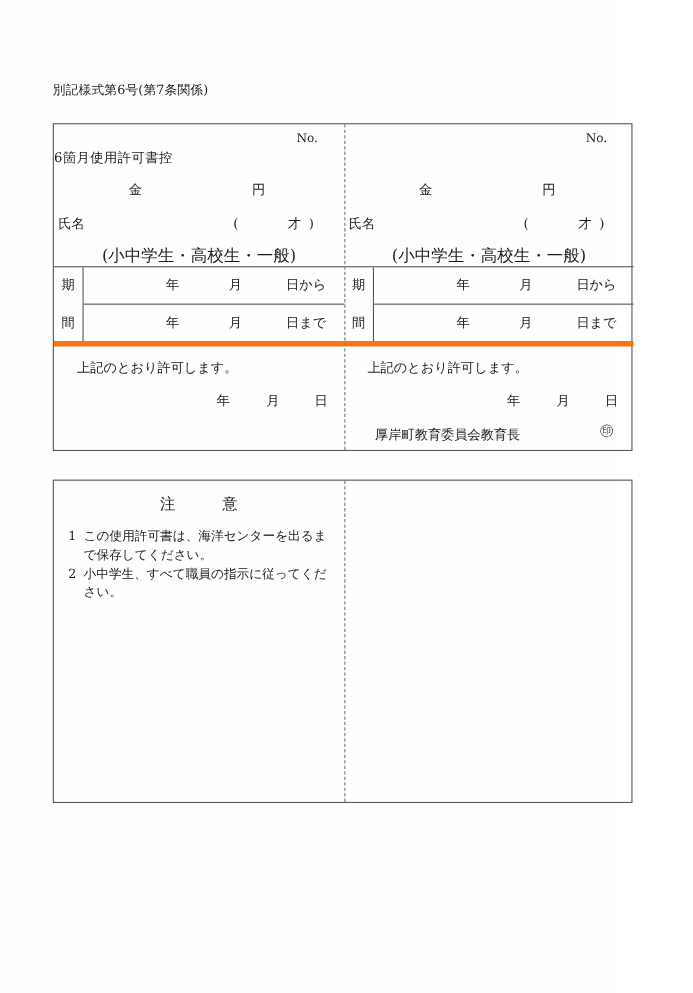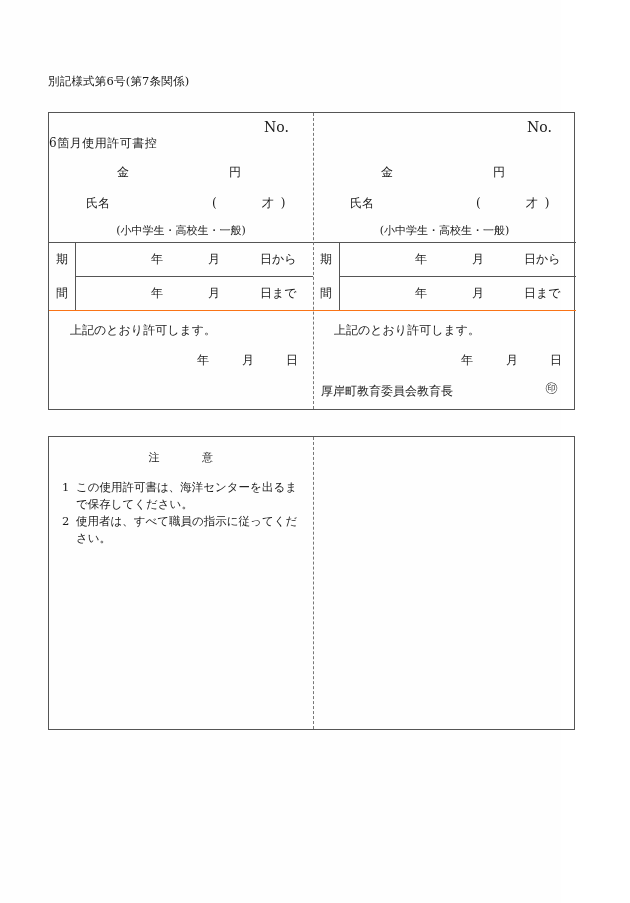--- a/index.html
+++ b/index.html
@@ -69,21 +69,21 @@
     position: absolute;
     left: 0; top: 0;
     width: 100%;
     height: 129px;
     box-sizing: border-box;
   }
   .no-label {
     position: absolute;
     right: 24px;
     top: 6px;
-    font-size: 14px;
+    font-size: 11px;
   }
   .doc-title {
     position: absolute;
     left: 0; right: 0;
     top: 22px;
     text-align: left;
     font-size: 12px;
     letter-spacing: 0.5px;
   }
   .amount-row {
@@ -101,33 +101,33 @@
     left: 180px;
   }
   .name-row {
     position: absolute;
     left: 0; right: 0;
     top: 82px;
     font-size: 12px;
   }
   .name-label {
     position: absolute;
-    left: 37px;
+    left: 4px;
   }
   .age-paren {
     position: absolute;
     left: 163px;
     letter-spacing: 7px;
   }
   .category-row {
     position: absolute;
     left: 0; right: 0;
     top: 110px;
     text-align: center;
-    font-size: 11px;
+    font-size: 15px;
   }
 
   
   .period {
     position: absolute;
     left: 0;
     top: 129px;
     width: 100%;
     height: 68px;
     border-top: 1px solid #555;
@@ -168,21 +168,21 @@
   .pr-month { left: 132px; }
   .pr-day   { left: 184px; }
 
   
   .approval {
     position: absolute;
     left: 0;
     top: 197px;
     width: 100%;
     height: 101px;
-    border-top: 1px solid #f97316;
+    border-top: 5px solid #f97316;
     box-sizing: border-box;
     text-decoration: underline;
   }
   .approval-text {
     position: absolute;
     left: 21px;
     top: 11px;
     font-size: 12px;
   }
   .approval-date {
@@ -190,21 +190,21 @@
     top: 41px;
     left: 0; right: 0;
     font-size: 12px;
   }
   .ad-year  { position: absolute; left: 148px; }
   .ad-month { position: absolute; left: 193px; }
   .ad-day   { position: absolute; left: 237px; }
 
   .issuer {
     position: absolute;
-    left: 8px;
+    left: 28px;
     top: 72px;
     font-size: 12px;
     white-space: nowrap;
   }
   .seal-mark {
     position: absolute;
     right: 18px;
     top: 70px;
     font-size: 13px;
     line-height: 1;
@@ -227,21 +227,21 @@
     box-sizing: border-box;
   }
   .notice-half.left  { left: 0;     width: 264px; }
   .notice-half.right { left: 264px; width: 263px; }
 
   .notice-heading {
     position: absolute;
     left: 0; right: 0;
     top: 13px;
     text-align: center;
-    font-size: 11px;
+    font-size: 14px;
     letter-spacing: 0.5px;
   }
   .notice-heading .sp { display: inline-block; width: 42px; }
 
   .notice-list {
     position: absolute;
     left: 13px;
     right: 12px;
     top: 42px;
     font-size: 11.5px;
@@ -371,21 +371,21 @@
         <span>注</span><span class="sp"></span><span>意</span>
       </div>
 
       <div class="notice-list">
         <div class="notice-item">
           <span class="notice-num">1</span>
           <span class="notice-body">この使用許可書は、海洋センターを出るまで保存してください。</span>
         </div>
         <div class="notice-item">
           <span class="notice-num">2</span>
-          <span class="notice-body">使用者は、すべて職員の指示に従ってください。</span>
+          <span class="notice-body">小中学生、すべて職員の指示に従ってください。</span>
         </div>
       </div>
     </div>
 
     <div class="notice-half right"></div>
 
     <div class="cut-line"></div>
   </div>
 
 </div>

